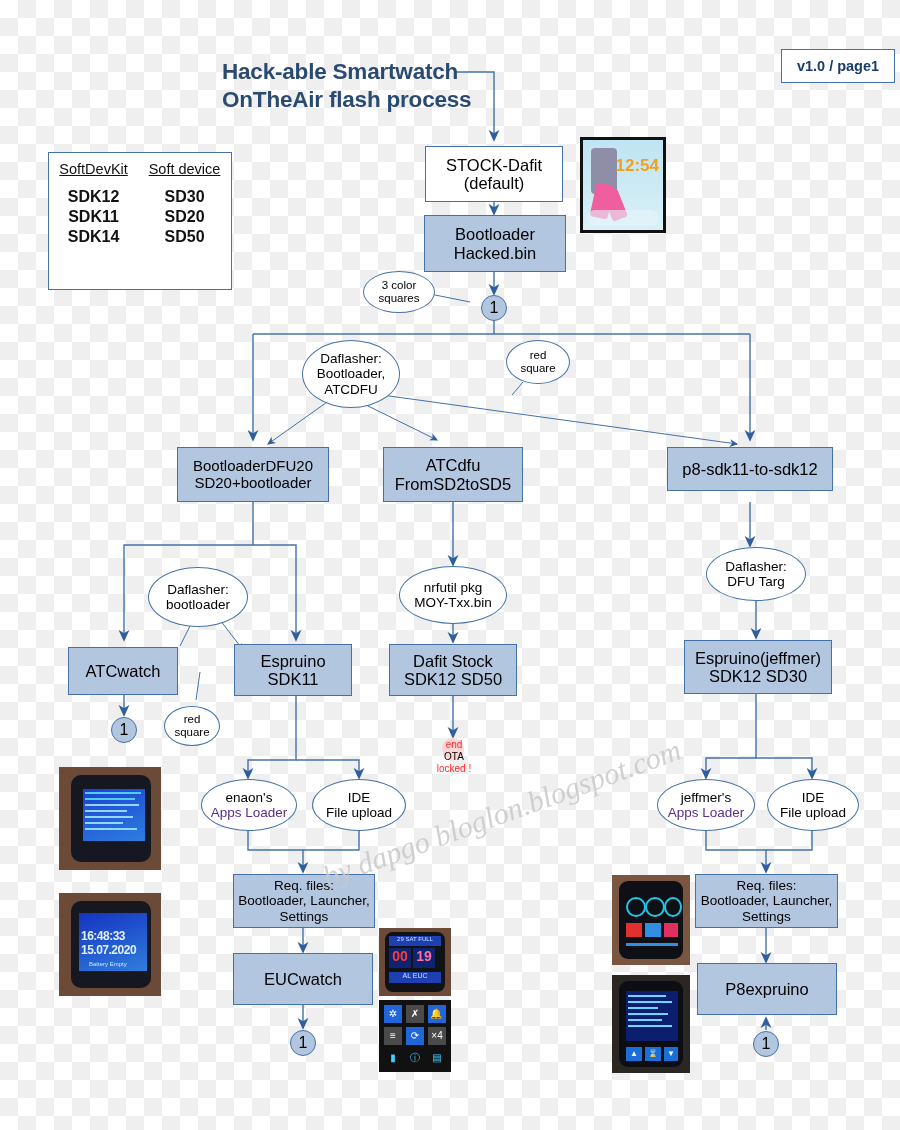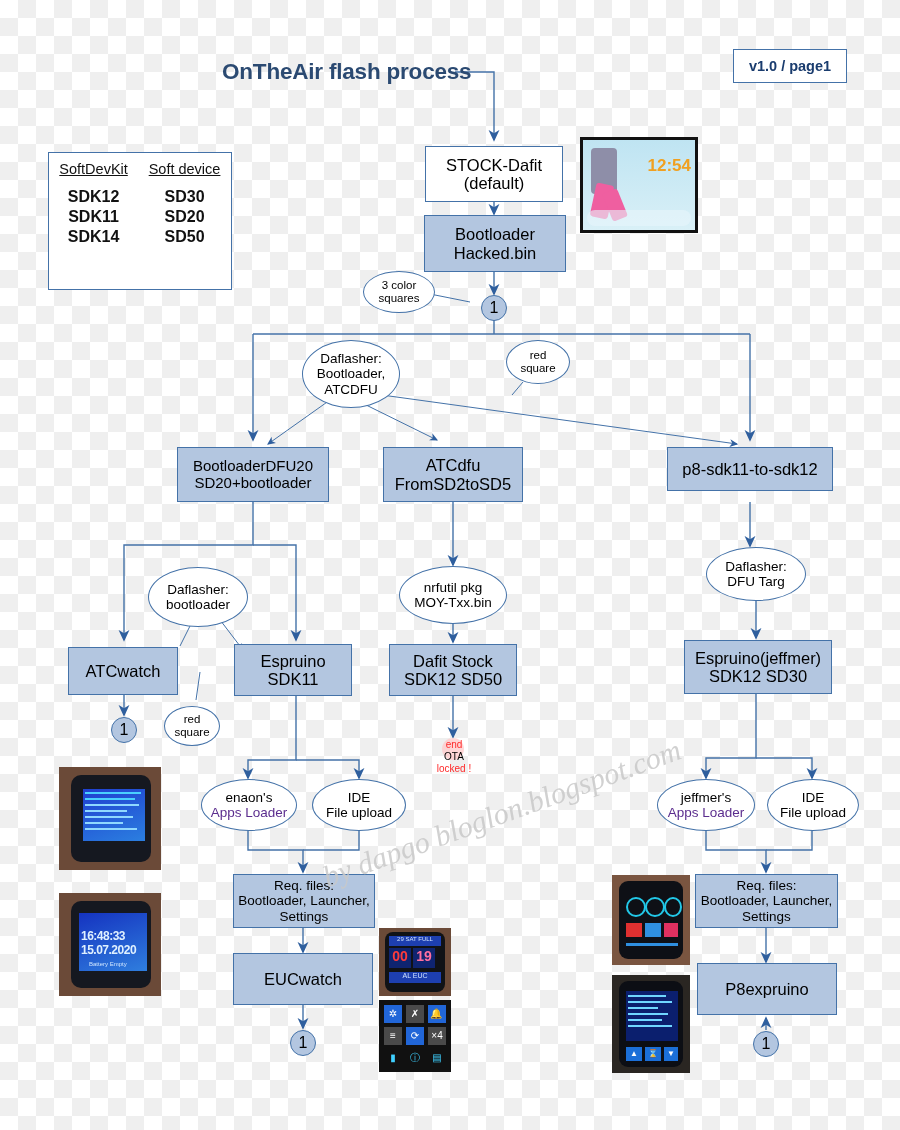--- a/index.html
+++ b/index.html
@@ -13,21 +13,21 @@
   .rect{border:1px solid #4472a8;background:#b3c6e0;font-size:16.5px;}
   .rect.white{background:#ffffff;}
   .ell{border:1px solid #4472a8;background:#ffffff;border-radius:50%;font-size:13.5px;}
   .callout{border:1px solid #4472a8;background:#ffffff;border-radius:50%;font-size:11.5px;}
   .circnum{border:1px solid #4472a8;background:#b3c6e0;border-radius:50%;
            font-size:16px;width:26px;height:26px;}
   .title{position:absolute;font-weight:bold;font-size:22.5px;color:#2b4a72;
          line-height:1.25;letter-spacing:-0.2px;}
   .verbox{position:absolute;border:1.5px solid #4472a8;background:#fff;
           font-size:14.5px;font-weight:bold;color:#1a3c6e;display:flex;
-          align-items:center;justify-content:center;}
+          align-items:center;justify-content:center;margin-left:48px;}
   .legend{position:absolute;border:1px solid #4472a8;background:#fff;}
   .legend table{border-collapse:collapse;width:100%;font-size:16px;color:#111;}
   .legend th{font-weight:normal;text-decoration:underline;padding:8px 4px 10px;
              font-size:14.5px;color:#111;}
   .legend td{text-align:center;padding:1px 4px;font-weight:bold;font-size:16px;}
   .endlbl{position:absolute;text-align:center;font-size:10px;line-height:1.18;}
   .endlbl .r{color:#ff2a2a;}
   .endlbl .k{color:#000;}
   .endcirc{position:absolute;width:22px;height:22px;border-radius:50%;
            background:#ffc9c9;opacity:.75;}
@@ -108,20 +108,21 @@
       <path d="M706,830 L706,850 L766,850 L766,872" marker-end="url(#ah)"></path>
       <path d="M812,830 L812,850 L766,850"></path>
 
       <path d="M766,927 L766,962" marker-end="url(#ah)"></path>
 
       <path d="M766,1030 L766,1018" marker-end="url(#ah)"></path>
     </g>
   </svg>
 
   <div class="title" style="left:222px;top:58px;">
+    <div>Hack-able Smartwatch</div>
     <div>OnTheAir flash process</div>
   </div>
 
   <div class="verbox" style="left:733px;top:49px;width:112px;height:32px;">
     <span>v1.0 / page1</span>
   </div>
 
   <div class="legend" style="left:48px;top:152px;width:182px;height:136px;">
     <table>
       <tbody>
@@ -320,21 +321,21 @@
   </div>
 
   <div class="node circnum" style="left:290px;top:1030px;">
     <span>1</span>
   </div>
 
   <div class="node circnum" style="left:753px;top:1031px;">
     <span>1</span>
   </div>
 
-  <div class="photo" style="left:580px;top:137px;width:80px;height:90px;border:3px solid #111;padding-left:32px;">
+  <div class="photo" style="left:580px;top:137px;width:80px;height:90px;border:3px solid #111;">
     <div class="pf" style="background:linear-gradient(#bfe4f2,#d9f0f7);"></div>
     <div style="position:absolute;left:8px;top:8px;width:26px;height:46px;background:#8e8ea8;border-radius:4px;"></div>
     <div style="position:absolute;left:10px;top:44px;width:18px;height:34px;background:#ef5fa0;border-radius:3px;transform:rotate(12deg);"></div>
     <div style="position:absolute;left:24px;top:50px;width:16px;height:30px;background:#ef5fa0;border-radius:3px;transform:rotate(-22deg);"></div>
     <div style="position:absolute;right:4px;top:16px;color:#f0a020;font-weight:bold;font-size:17px;">12:54</div>
     <div style="position:absolute;left:4px;bottom:4px;right:4px;height:16px;background:#e8f5fb;border-radius:8px;opacity:.6;"></div>
   </div>
 
   <div class="photo" style="left:59px;top:767px;width:102px;height:103px;background:#6b4a38;">
     <div style="position:absolute;left:12px;top:8px;right:10px;bottom:8px;background:#151820;border-radius:10px;"></div>

